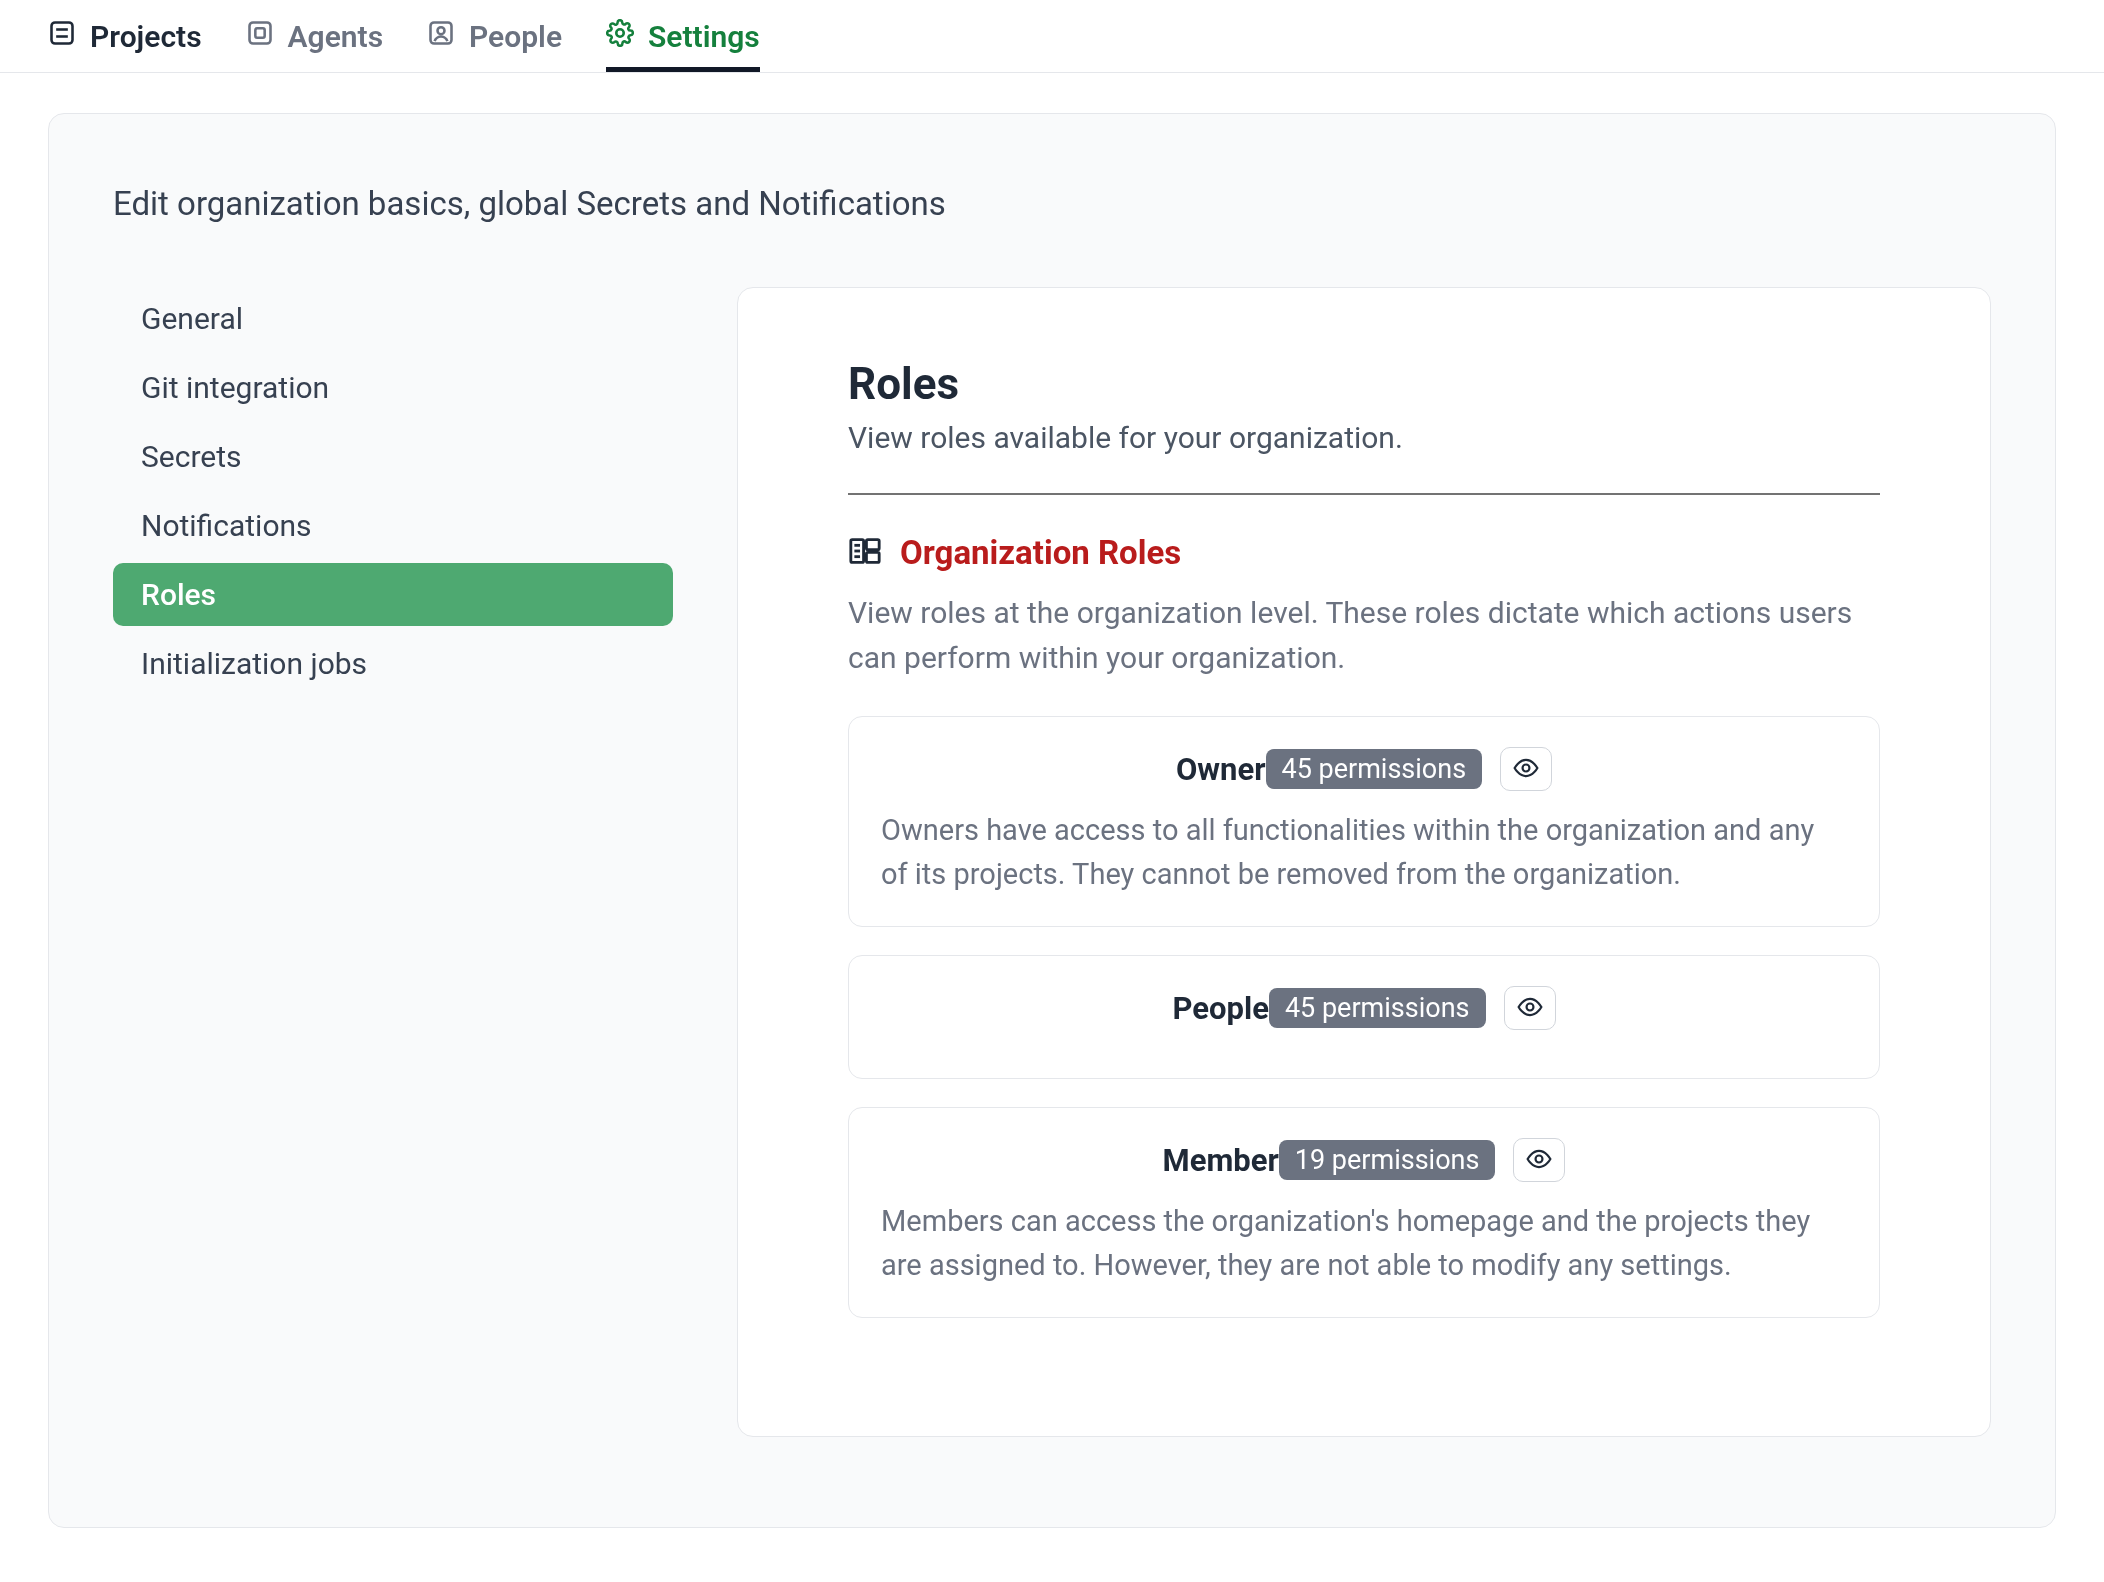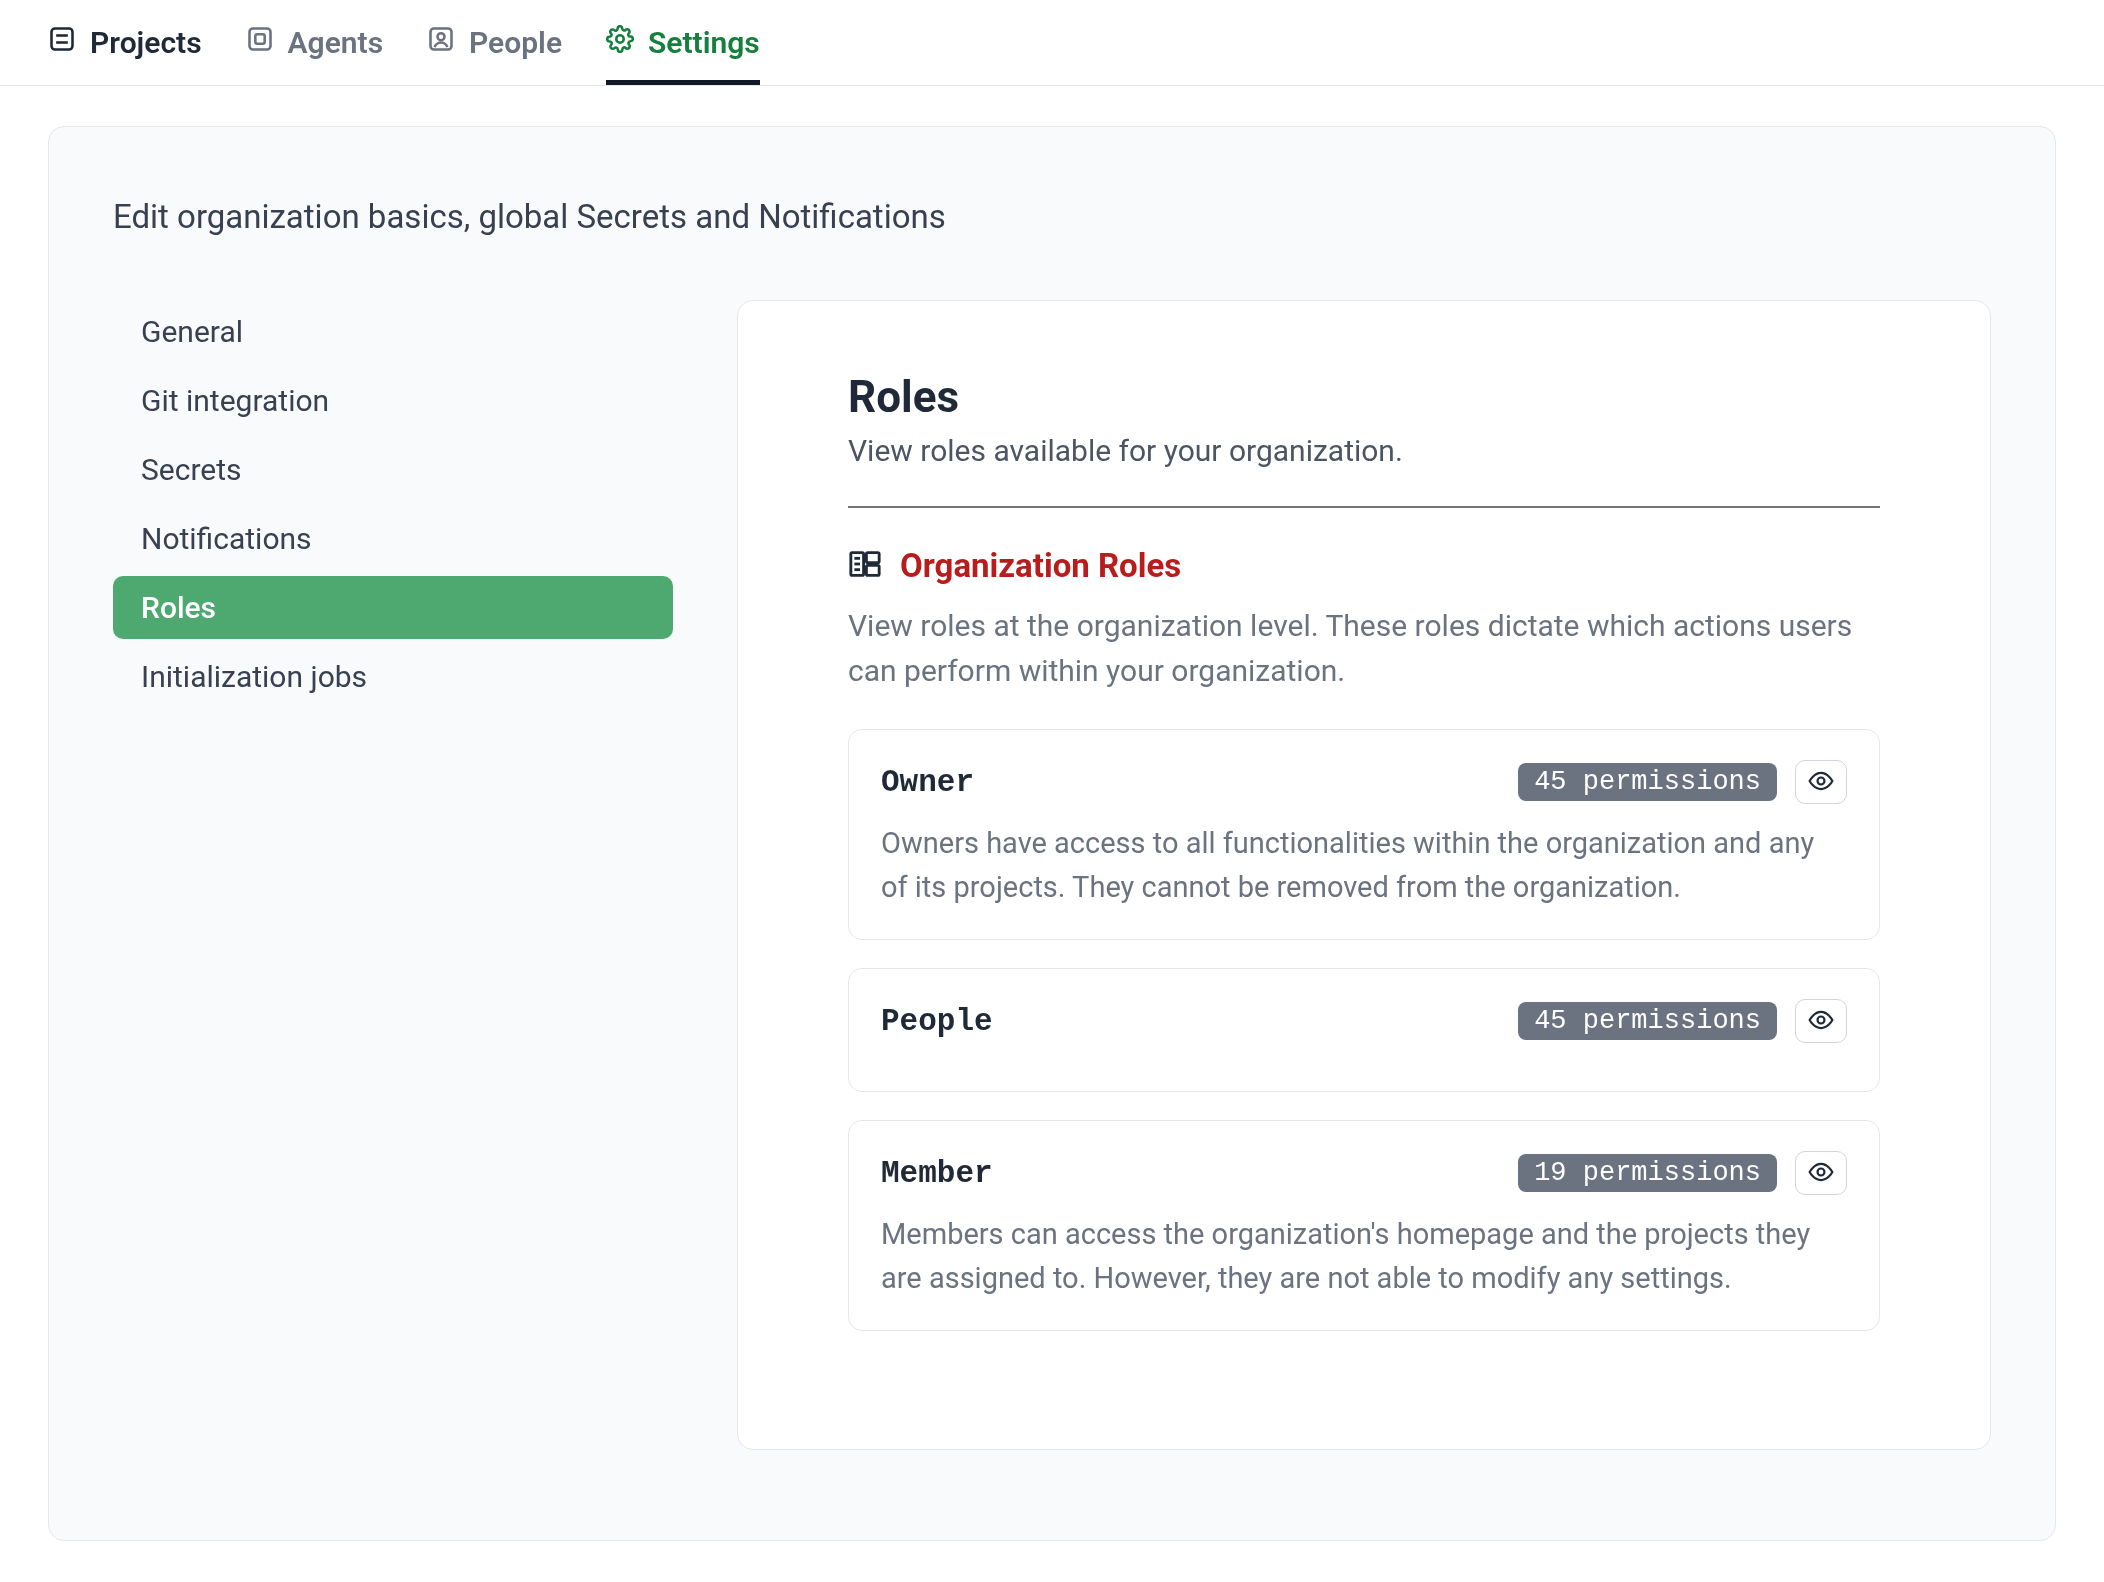--- a/index.html
+++ b/index.html
@@ -11,21 +11,21 @@
   }
   .page { width: 2104px; }
 
   
   .topnav {
     display: flex;
     align-items: center;
     gap: 44px;
     padding: 0 48px;
     border-bottom: 1px solid #e5e7eb;
-    height: 86px;
+    height: 73px;
   }
   .topnav-item {
     display: flex;
     align-items: center;
     gap: 14px;
     font-size: 30px;
     font-weight: 600;
     color: #6b7280;
     cursor: pointer;
     height: 100%;
@@ -114,23 +114,22 @@
 
   .role-card {
     border: 1.5px solid #e5e7eb;
     border-radius: 14px;
     padding: 30px 32px;
     margin-bottom: 28px;
   }
   .role-head {
     display: flex;
     align-items: center;
-    justify-content: space-between;
+    justify-content: center;
     margin-bottom: 18px;
-    font-family: Liberation Mono, monospace;
   }
   .role-name {
     font-size: 31px;
     font-weight: 700;
     color: #1f2937;
   }
   .role-actions { display: flex; align-items: center; gap: 18px; }
   .perm-badge {
     background: #6b7280;
     color: #fff;

